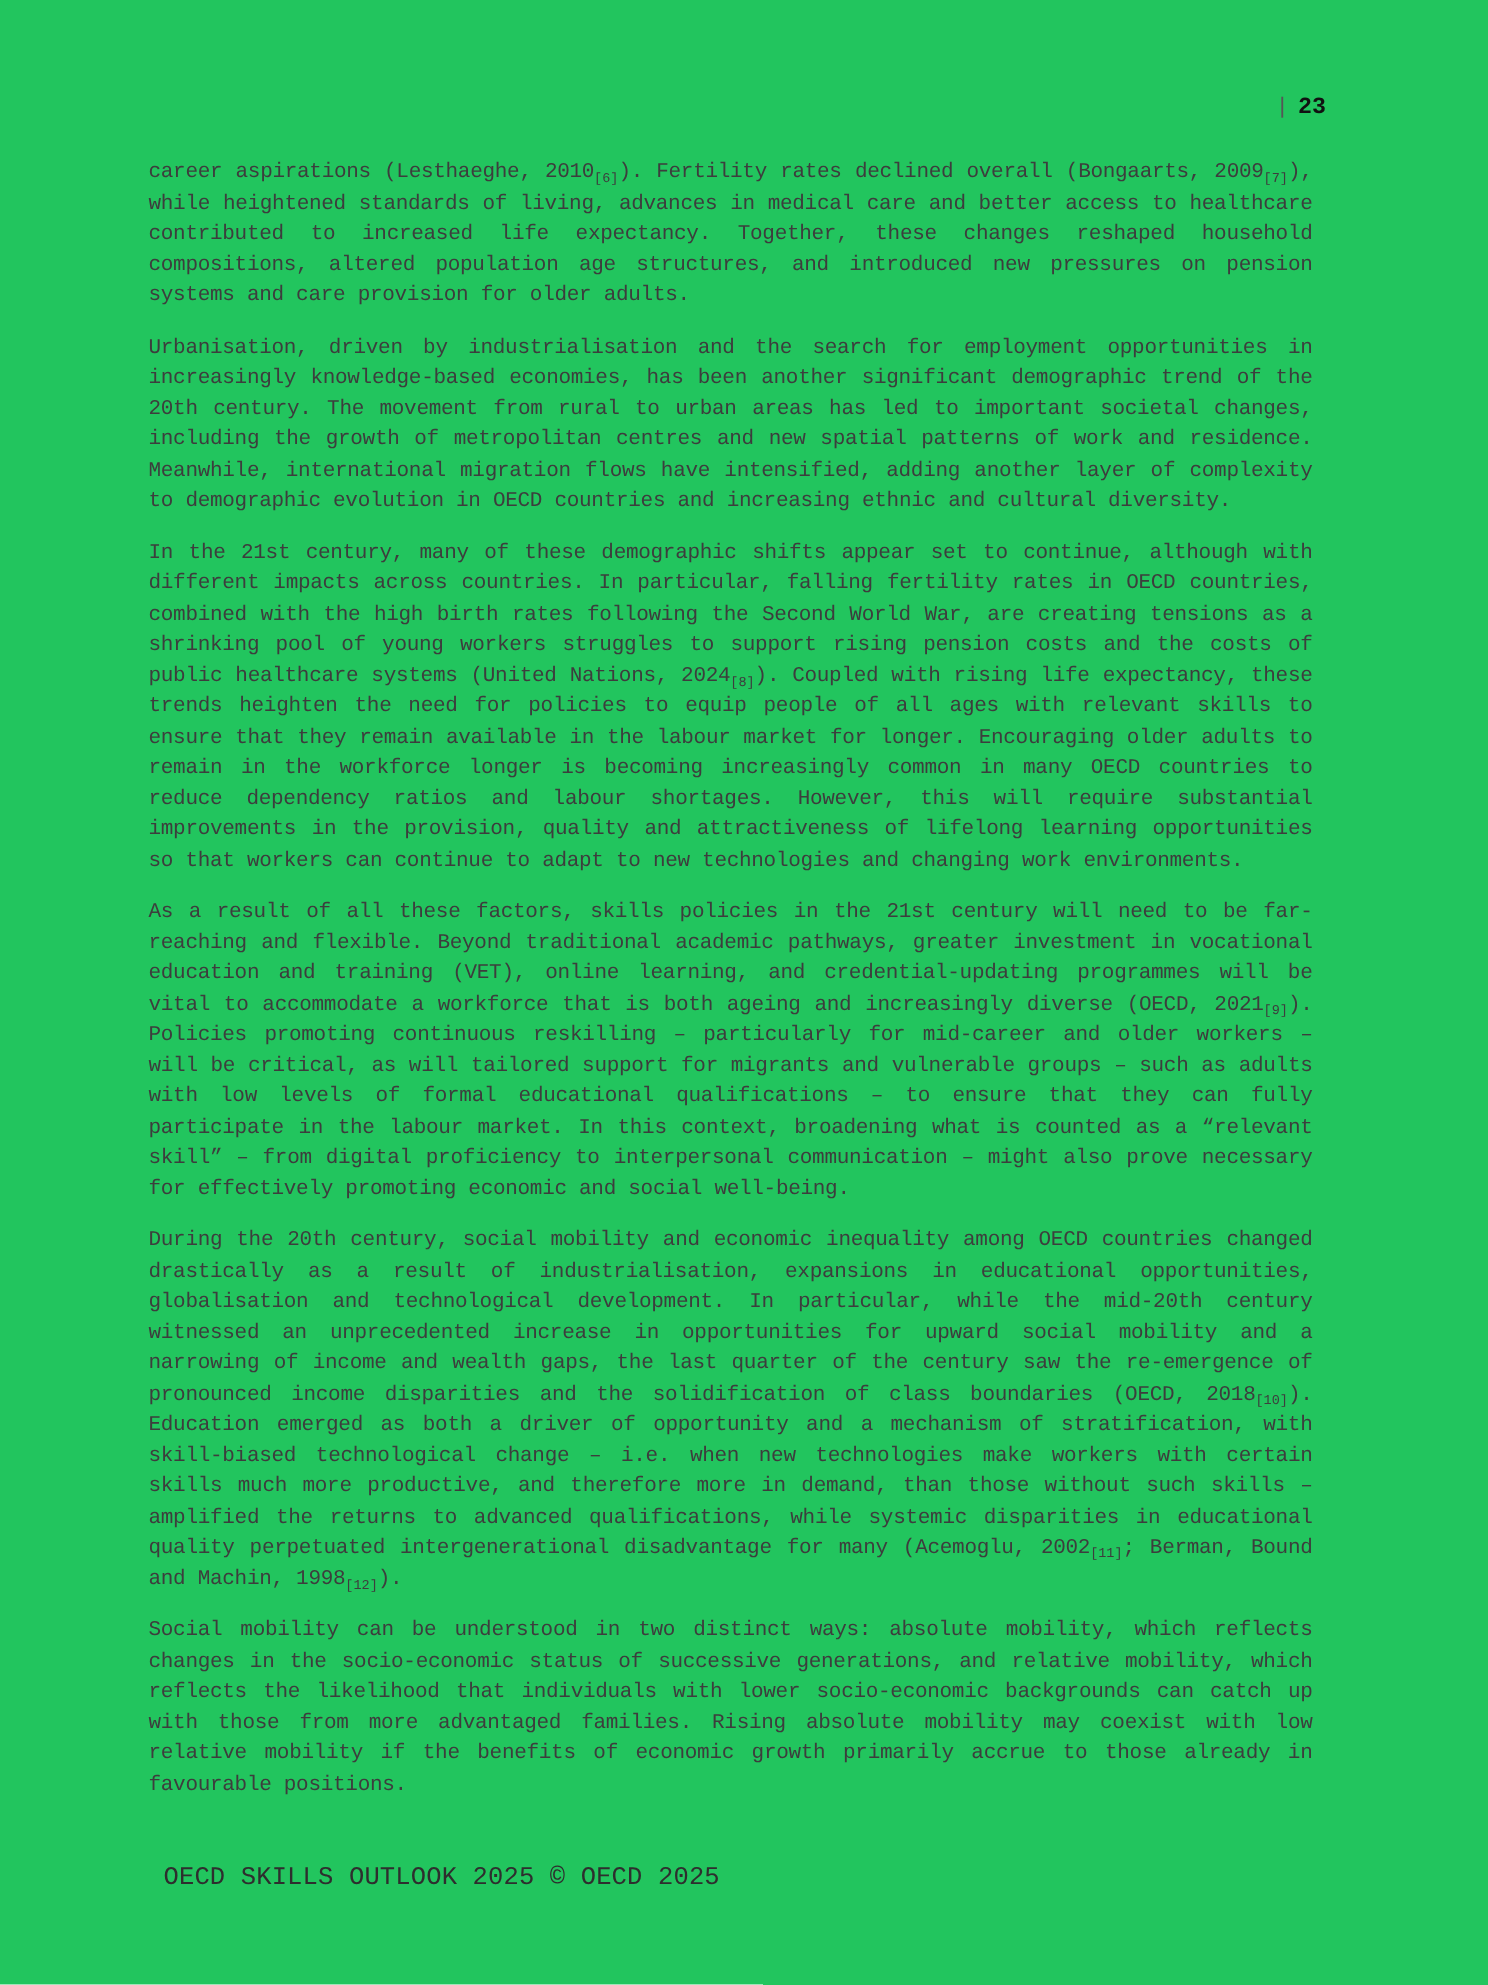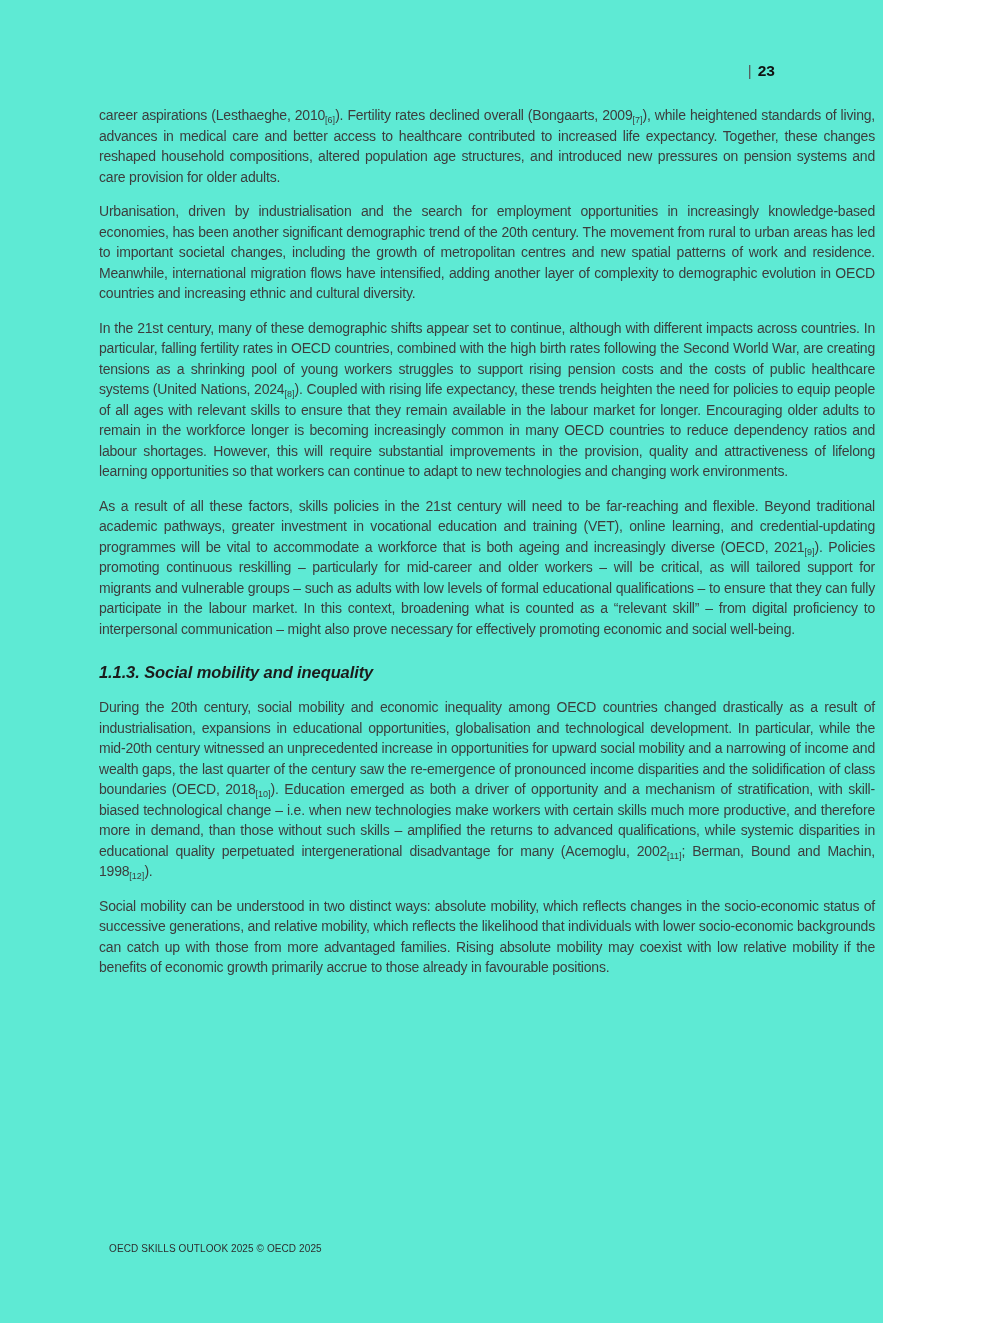--- a/index.html
+++ b/index.html
@@ -2,24 +2,24 @@
 <html><head>
 <meta charset="utf-8">
 <style>
   html, body {
     margin: 0;
     padding: 0;
     background: #ffffff;
   }
   .page {
     position: relative;
-    width: 883px;
+    width: 992px;
     height: 1323px;
-    background: #5eead4;
-    font-family: Liberation Sans, sans-serif;
+    background: #22c55e;
+    font-family: Liberation Mono, monospace;
     color: #3d3d3d;
     overflow: hidden;
   }
   .page-header {
     position: absolute;
     top: 62px;
     right: 108px;
     font-size: 15px;
     color: #3d3d3d;
     white-space: nowrap;
@@ -60,40 +60,39 @@
   .subref {
     font-size: 9px;
     letter-spacing: 0;
     vertical-align: -3px;
     line-height: 0;
   }
   .page-footer {
     position: absolute;
     left: 109px;
     top: 1243px;
-    font-size: 10px;
+    font-size: 17px;
     letter-spacing: 0.1px;
     color: #2e2e2e;
   }
 </style>
 </head>
 <body>
 
 <div class="page">
 
   <header class="page-header">
     <span class="sep">|</span><span class="num">23</span>
   </header>
 
   <main class="content" id="doc-body">
       <p><span>career aspirations (Lesthaeghe, 2010</span><span class="subref">[6]</span><span>). Fertility rates declined overall (Bongaarts, 2009</span><span class="subref">[7]</span><span>), while heightened standards of living, advances in medical care and better access to healthcare contributed to increased life expectancy. Together, these changes reshaped household compositions, altered population age structures, and introduced new pressures on pension systems and care provision for older adults.</span></p>
       <p><span>Urbanisation, driven by industrialisation and the search for employment opportunities in increasingly knowledge-based economies, has been another significant demographic trend of the 20th century. The movement from rural to urban areas has led to important societal changes, including the growth of metropolitan centres and new spatial patterns of work and residence. Meanwhile, international migration flows have intensified, adding another layer of complexity to demographic evolution in OECD countries and increasing ethnic and cultural diversity.</span></p>
       <p><span>In the 21st century, many of these demographic shifts appear set to continue, although with different impacts across countries. In particular, falling fertility rates in OECD countries, combined with the high birth rates following the Second World War, are creating tensions as a shrinking pool of young workers struggles to support rising pension costs and the costs of public healthcare systems (United Nations, 2024</span><span class="subref">[8]</span><span>). Coupled with rising life expectancy, these trends heighten the need for policies to equip people of all ages with relevant skills to ensure that they remain available in the labour market for longer. Encouraging older adults to remain in the workforce longer is becoming increasingly common in many OECD countries to reduce dependency ratios and labour shortages. However, this will require substantial improvements in the provision, quality and attractiveness of lifelong learning opportunities so that workers can continue to adapt to new technologies and changing work environments.</span></p>
       <p><span>As a result of all these factors, skills policies in the 21st century will need to be far-reaching and flexible. Beyond traditional academic pathways, greater investment in vocational education and training (VET), online learning, and credential-updating programmes will be vital to accommodate a workforce that is both ageing and increasingly diverse (OECD, 2021</span><span class="subref">[9]</span><span>). Policies promoting continuous reskilling – particularly for mid-career and older workers – will be critical, as will tailored support for migrants and vulnerable groups – such as adults with low levels of formal educational qualifications – to ensure that they can fully participate in the labour market. In this context, broadening what is counted as a “relevant skill” – from digital proficiency to interpersonal communication – might also prove necessary for effectively promoting economic and social well-being.</span></p>
-      <h3><span>1.1.3. Social mobility and inequality</span></h3>
       <p><span>During the 20th century, social mobility and economic inequality among OECD countries changed drastically as a result of industrialisation, expansions in educational opportunities, globalisation and technological development. In particular, while the mid-20th century witnessed an unprecedented increase in opportunities for upward social mobility and a narrowing of income and wealth gaps, the last quarter of the century saw the re-emergence of pronounced income disparities and the solidification of class boundaries (OECD, 2018</span><span class="subref">[10]</span><span>). Education emerged as both a driver of opportunity and a mechanism of stratification, with skill-biased technological change – i.e. when new technologies make workers with certain skills much more productive, and therefore more in demand, than those without such skills – amplified the returns to advanced qualifications, while systemic disparities in educational quality perpetuated intergenerational disadvantage for many (Acemoglu, 2002</span><span class="subref">[11]</span><span>; Berman, Bound and Machin, 1998</span><span class="subref">[12]</span><span>).</span></p>
       <p><span>Social mobility can be understood in two distinct ways: absolute mobility, which reflects changes in the socio-economic status of successive generations, and relative mobility, which reflects the likelihood that individuals with lower socio-economic backgrounds can catch up with those from more advantaged families. Rising absolute mobility may coexist with low relative mobility if the benefits of economic growth primarily accrue to those already in favourable positions.</span></p>
     </main>
 
   <footer class="page-footer">
     <span>OECD SKILLS OUTLOOK 2025 © OECD 2025</span>
   </footer>
 
 </div>
 

